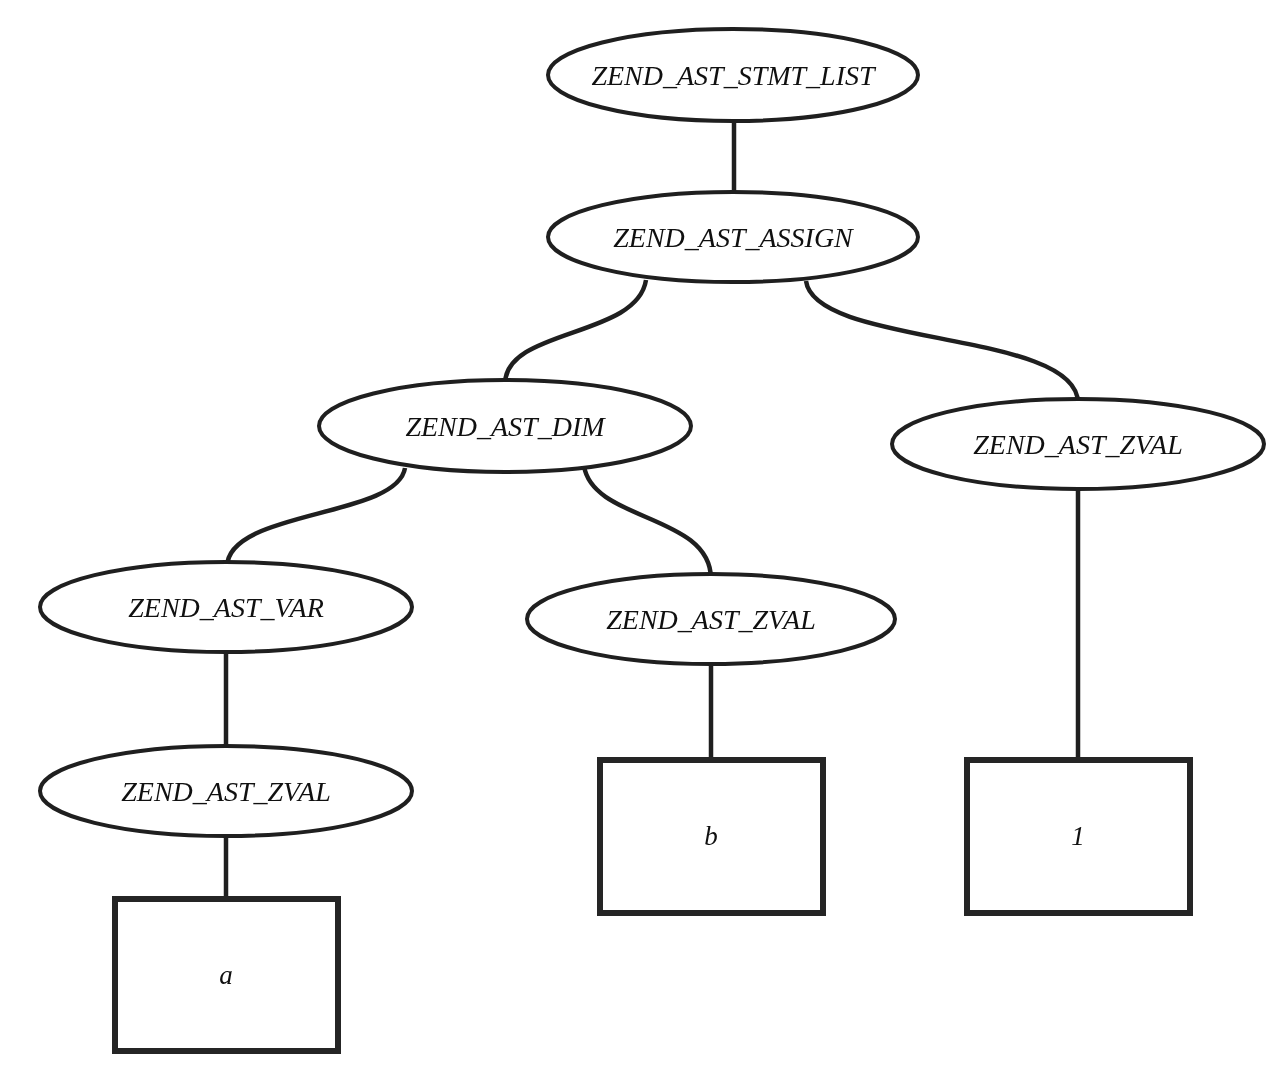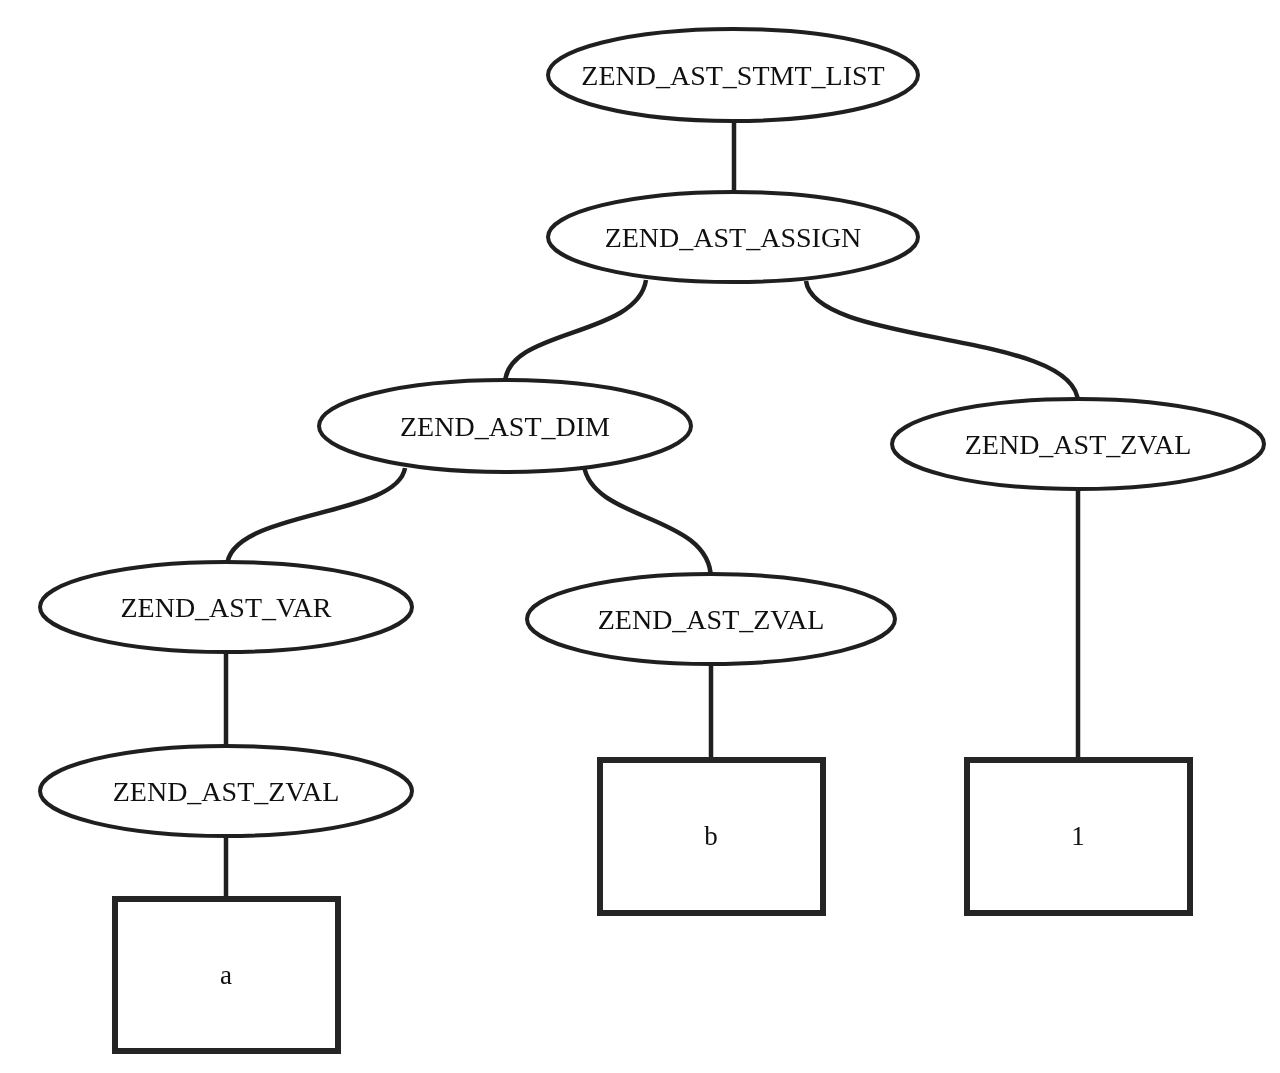--- a/index.html
+++ b/index.html
@@ -7,20 +7,21 @@
     padding: 0;
     background: #ffffff;
     width: 1280px;
     height: 1073px;
     overflow: hidden;
   }
   .diagram-wrap {
     width: 1280px;
     height: 1073px;
     position: relative;
+    font-style: italic;
   }
   svg {
     display: block;
   }
   .edge {
     fill: none;
     stroke: #1f1f1f;
     stroke-width: 4.5;
     stroke-linecap: butt;
   }

